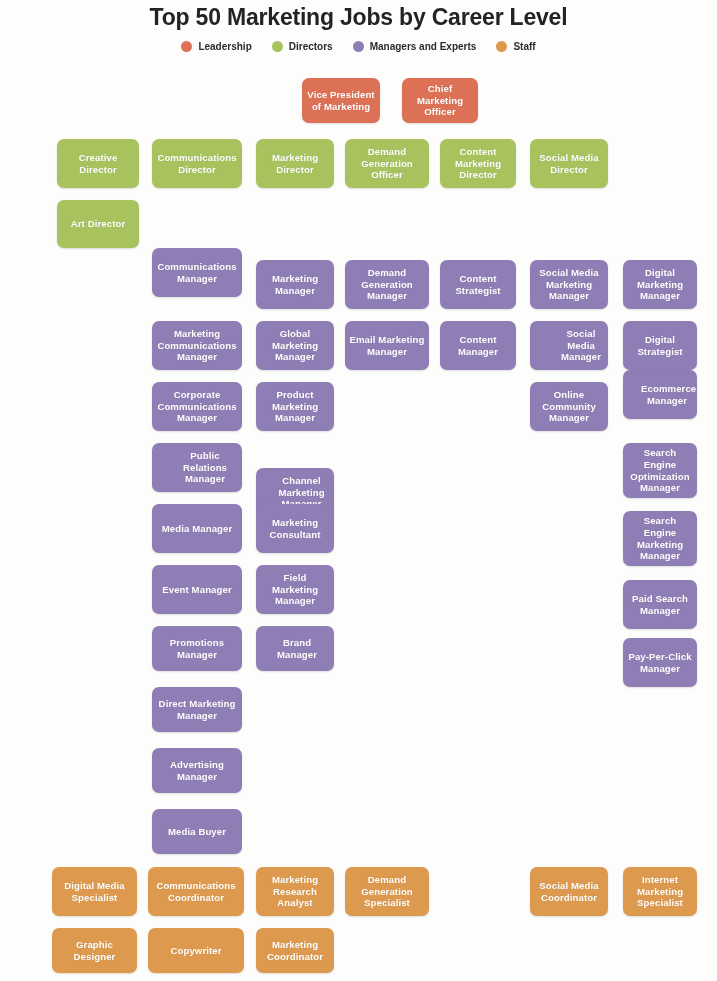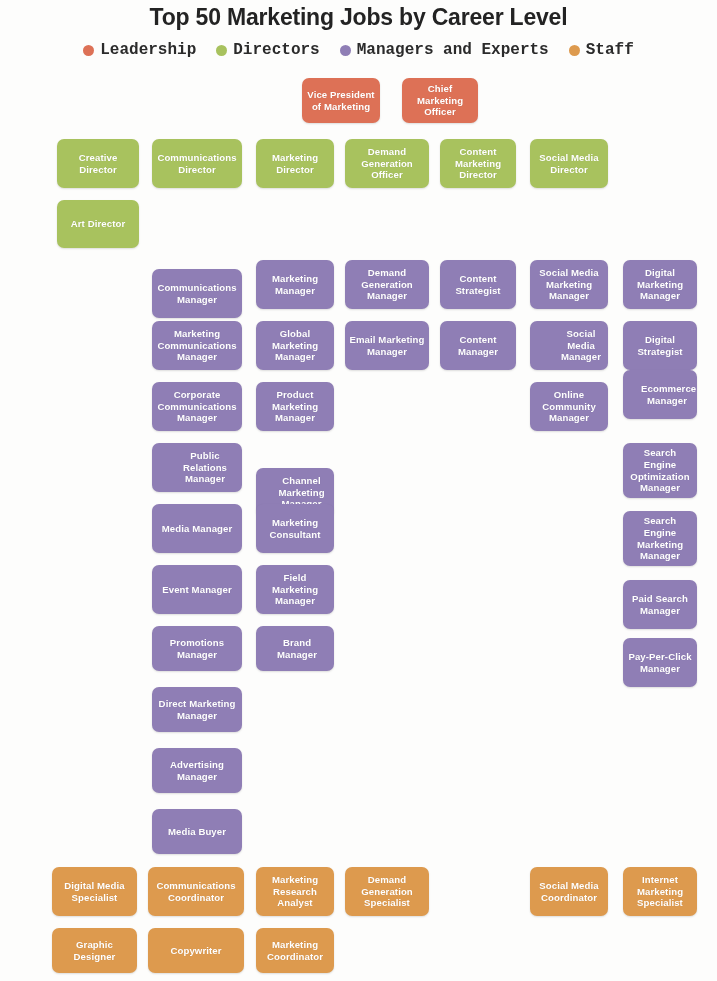--- a/index.html
+++ b/index.html
@@ -27,22 +27,22 @@
     position:absolute;left:0;top:41px;width:717px;
     display:flex;justify-content:center;align-items:center;
     gap:20px;
   }
   .legend-item{display:flex;align-items:center;gap:6px;}
   .legend-swatch{
     width:11px;height:11px;border-radius:50%;
     display:block;flex:0 0 auto;
   }
   .legend-label{
-    font-family:Liberation Mono, monospace;
-    font-size:16px;font-weight:bold;color:#2b2b2b;
+    font-family:Liberation Sans, sans-serif;
+    font-size:10px;font-weight:bold;color:#2b2b2b;
     white-space:nowrap;
   }
 
   .node{
     position:absolute;
     box-sizing:border-box;
     border-radius:7px;
     display:flex;align-items:center;justify-content:center;
     text-align:center;
     color:#ffffff;
@@ -109,21 +109,21 @@
       </div>
       <div class="node lvl-directors" style="left: 440px; top: 139px; width: 76px; height: 49px;">
         <span>Content Marketing Director</span>
       </div>
       <div class="node lvl-directors" style="left: 530px; top: 139px; width: 78px; height: 49px;">
         <span>Social Media Director</span>
       </div>
       <div class="node lvl-directors" style="left: 57px; top: 200px; width: 82px; height: 48px;">
         <span>Art Director</span>
       </div>
-      <div class="node lvl-managers" style="left: 152px; top: 269px; width: 90px; height: 49px;">
+      <div class="node lvl-managers" style="left: 152px; top: 248px; width: 90px; height: 49px;">
         <span>Communications Manager</span>
       </div>
       <div class="node lvl-managers" style="left: 256px; top: 260px; width: 78px; height: 49px;">
         <span>Marketing Manager</span>
       </div>
       <div class="node lvl-managers" style="left: 345px; top: 260px; width: 84px; height: 49px;">
         <span>Demand Generation Manager</span>
       </div>
       <div class="node lvl-managers" style="left: 440px; top: 260px; width: 76px; height: 49px;">
         <span>Content Strategist</span>

